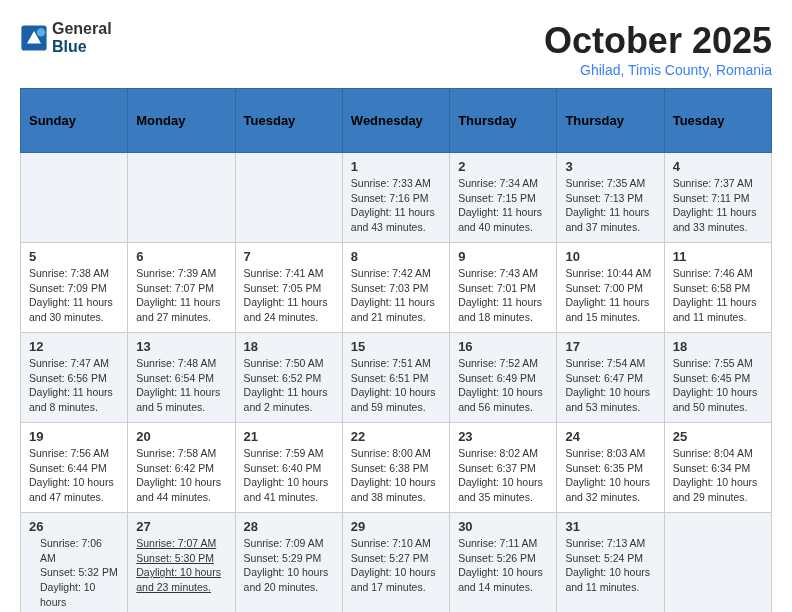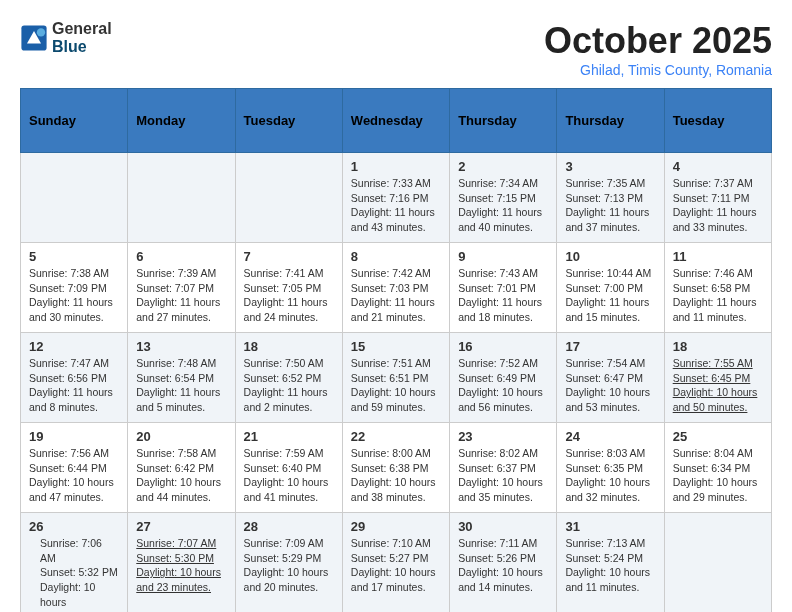--- a/index.html
+++ b/index.html
@@ -240,21 +240,21 @@
         </td>
         <td>
           <span class="day-num">17</span>
           <div class="day-info" style="white-space: pre-line;">Sunrise: 7:54 AM
 Sunset: 6:47 PM
 Daylight: 10 hours
 and 53 minutes.</div>
         </td>
         <td>
           <span class="day-num">18</span>
-          <div class="day-info" style="white-space: pre-line; text-decoration: underline;">Sunrise: 7:55 AM
+          <div class="day-info" style="white-space: pre-line;">Sunrise: 7:55 AM
 Sunset: 6:45 PM
 Daylight: 10 hours
 and 50 minutes.</div>
         </td>
       </tr>
       <tr>
         <td>
           <span class="day-num">19</span>
           <div class="day-info" style="white-space: pre-line;">Sunrise: 7:56 AM
 Sunset: 6:44 PM

